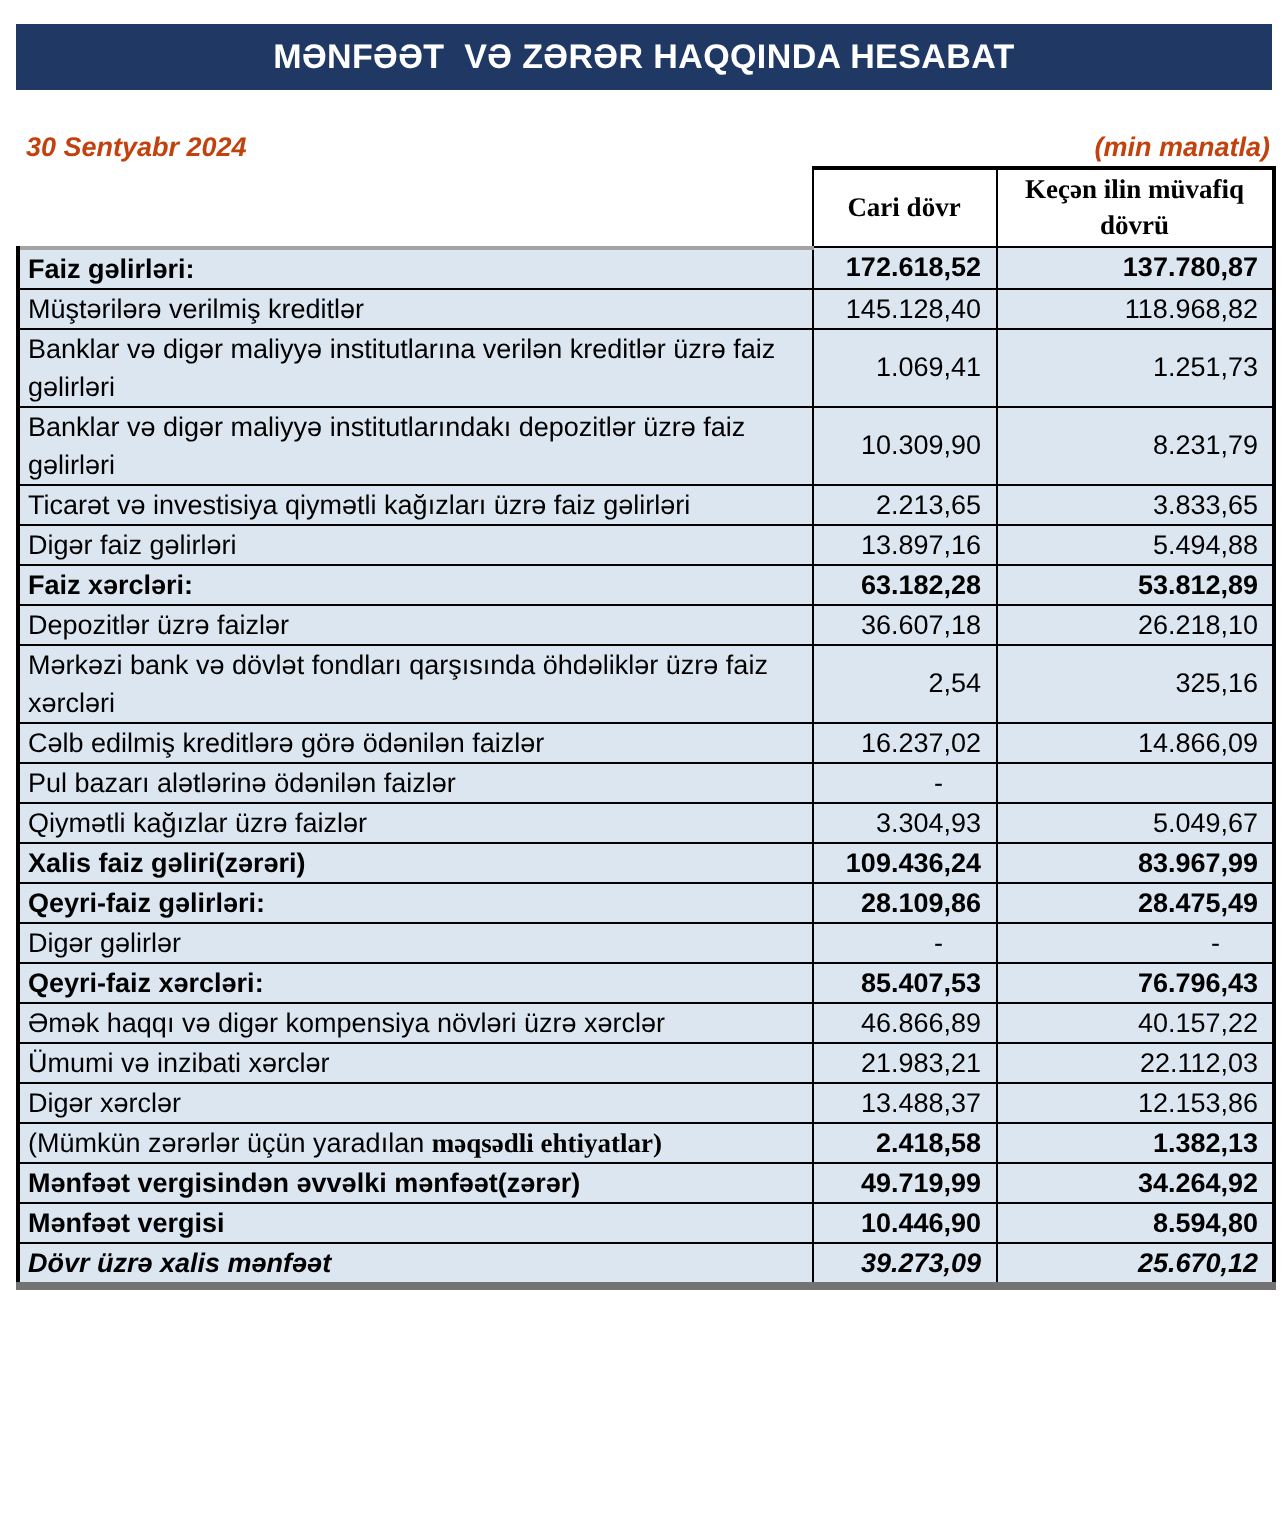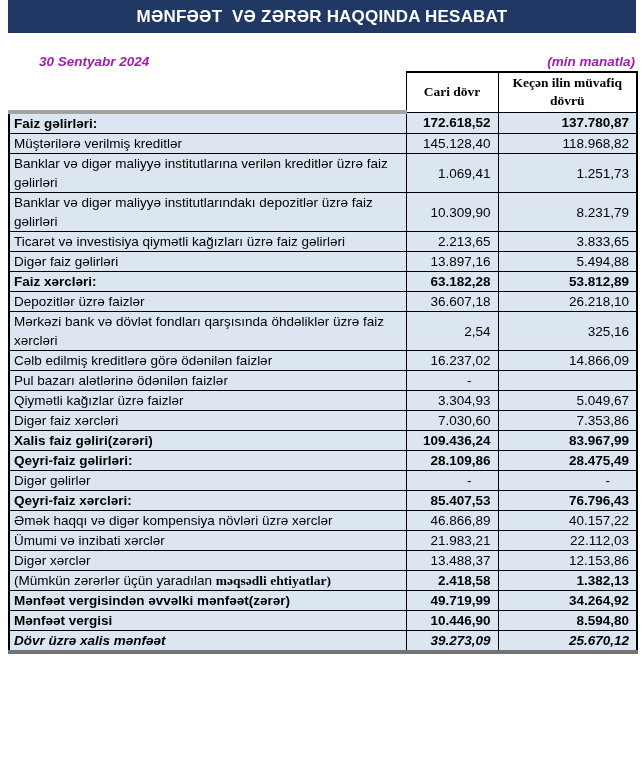--- a/index.html
+++ b/index.html
@@ -6,21 +6,21 @@
     margin: 0;
     padding: 0;
     background: #ffffff;
     font-family: "Liberation Sans", "DejaVu Sans", sans-serif;
     color: #000000;
   }
   .page {
     width: 644px;
     height: 760px;
     box-sizing: border-box;
-    padding: 0 8px 0 8px;
+    padding: 12px 8px 0 8px;
     background: #ffffff;
     overflow: hidden;
   }
   .title-bar {
     height: 33px;
     background: #1f3864;
     display: flex;
     align-items: center;
     justify-content: center;
   }
@@ -31,25 +31,24 @@
     white-space: pre;
     letter-spacing: 0.2px;
   }
   .meta-row {
     margin: 21px 1px 2px 5px;
     display: flex;
     justify-content: space-between;
     align-items: flex-end;
   }
   .report-date, .unit-note {
-    color: #a21caf;
+    color: #c2410c;
     font-weight: bold;
     font-style: italic;
     font-size: 13.5px;
-    margin-left: 26px;
   }
   table.pnl {
     border-collapse: collapse;
     table-layout: fixed;
     width: 628px;
   }
   .pnl th, .pnl td {
     border: 1px solid #000000;
     font-size: 13.5px;
     overflow: hidden;
@@ -87,21 +86,21 @@
     padding-right: 7px;
   }
   .pnl tbody td.num-cell.dash {
     padding-right: 26px;
   }
   .pnl tbody td:last-child {
     border-right: 2px solid #000;
     text-align: right;
   }
   .pnl tbody tr:first-child td.label-cell {
-    border-top: 4px solid #a3a3a3;
+    border-top: 2px solid #a3a3a3;
   }
   .pnl tbody tr:last-child td {
     border-bottom: 4px solid #737373;
     font-style: italic;
   }
   .pnl tbody tr.bold-row td {
     font-weight: bold;
   }
   .pnl tbody td.bold-val {
     font-weight: bold;
@@ -192,25 +191,20 @@
         <tr>
           <td class="label-cell">Pul bazarı alətlərinə ödənilən faizlər</td>
           <td class="num-cell dash">-</td>
           <td class="num-cell"></td>
         </tr>
         <tr>
           <td class="label-cell">Qiymətli kağızlar üzrə faizlər</td>
           <td class="num-cell">3.304,93</td>
           <td class="num-cell">5.049,67</td>
         </tr>
-        <tr>
-          <td class="label-cell">Digər faiz xərcləri</td>
-          <td class="num-cell">7.030,60</td>
-          <td class="num-cell">7.353,86</td>
-        </tr>
         <tr class="bold-row">
           <td class="label-cell">Xalis faiz gəliri(zərəri)</td>
           <td class="num-cell">109.436,24</td>
           <td class="num-cell">83.967,99</td>
         </tr>
         <tr class="bold-row">
           <td class="label-cell">Qeyri-faiz gəlirləri:</td>
           <td class="num-cell">28.109,86</td>
           <td class="num-cell">28.475,49</td>
         </tr>

